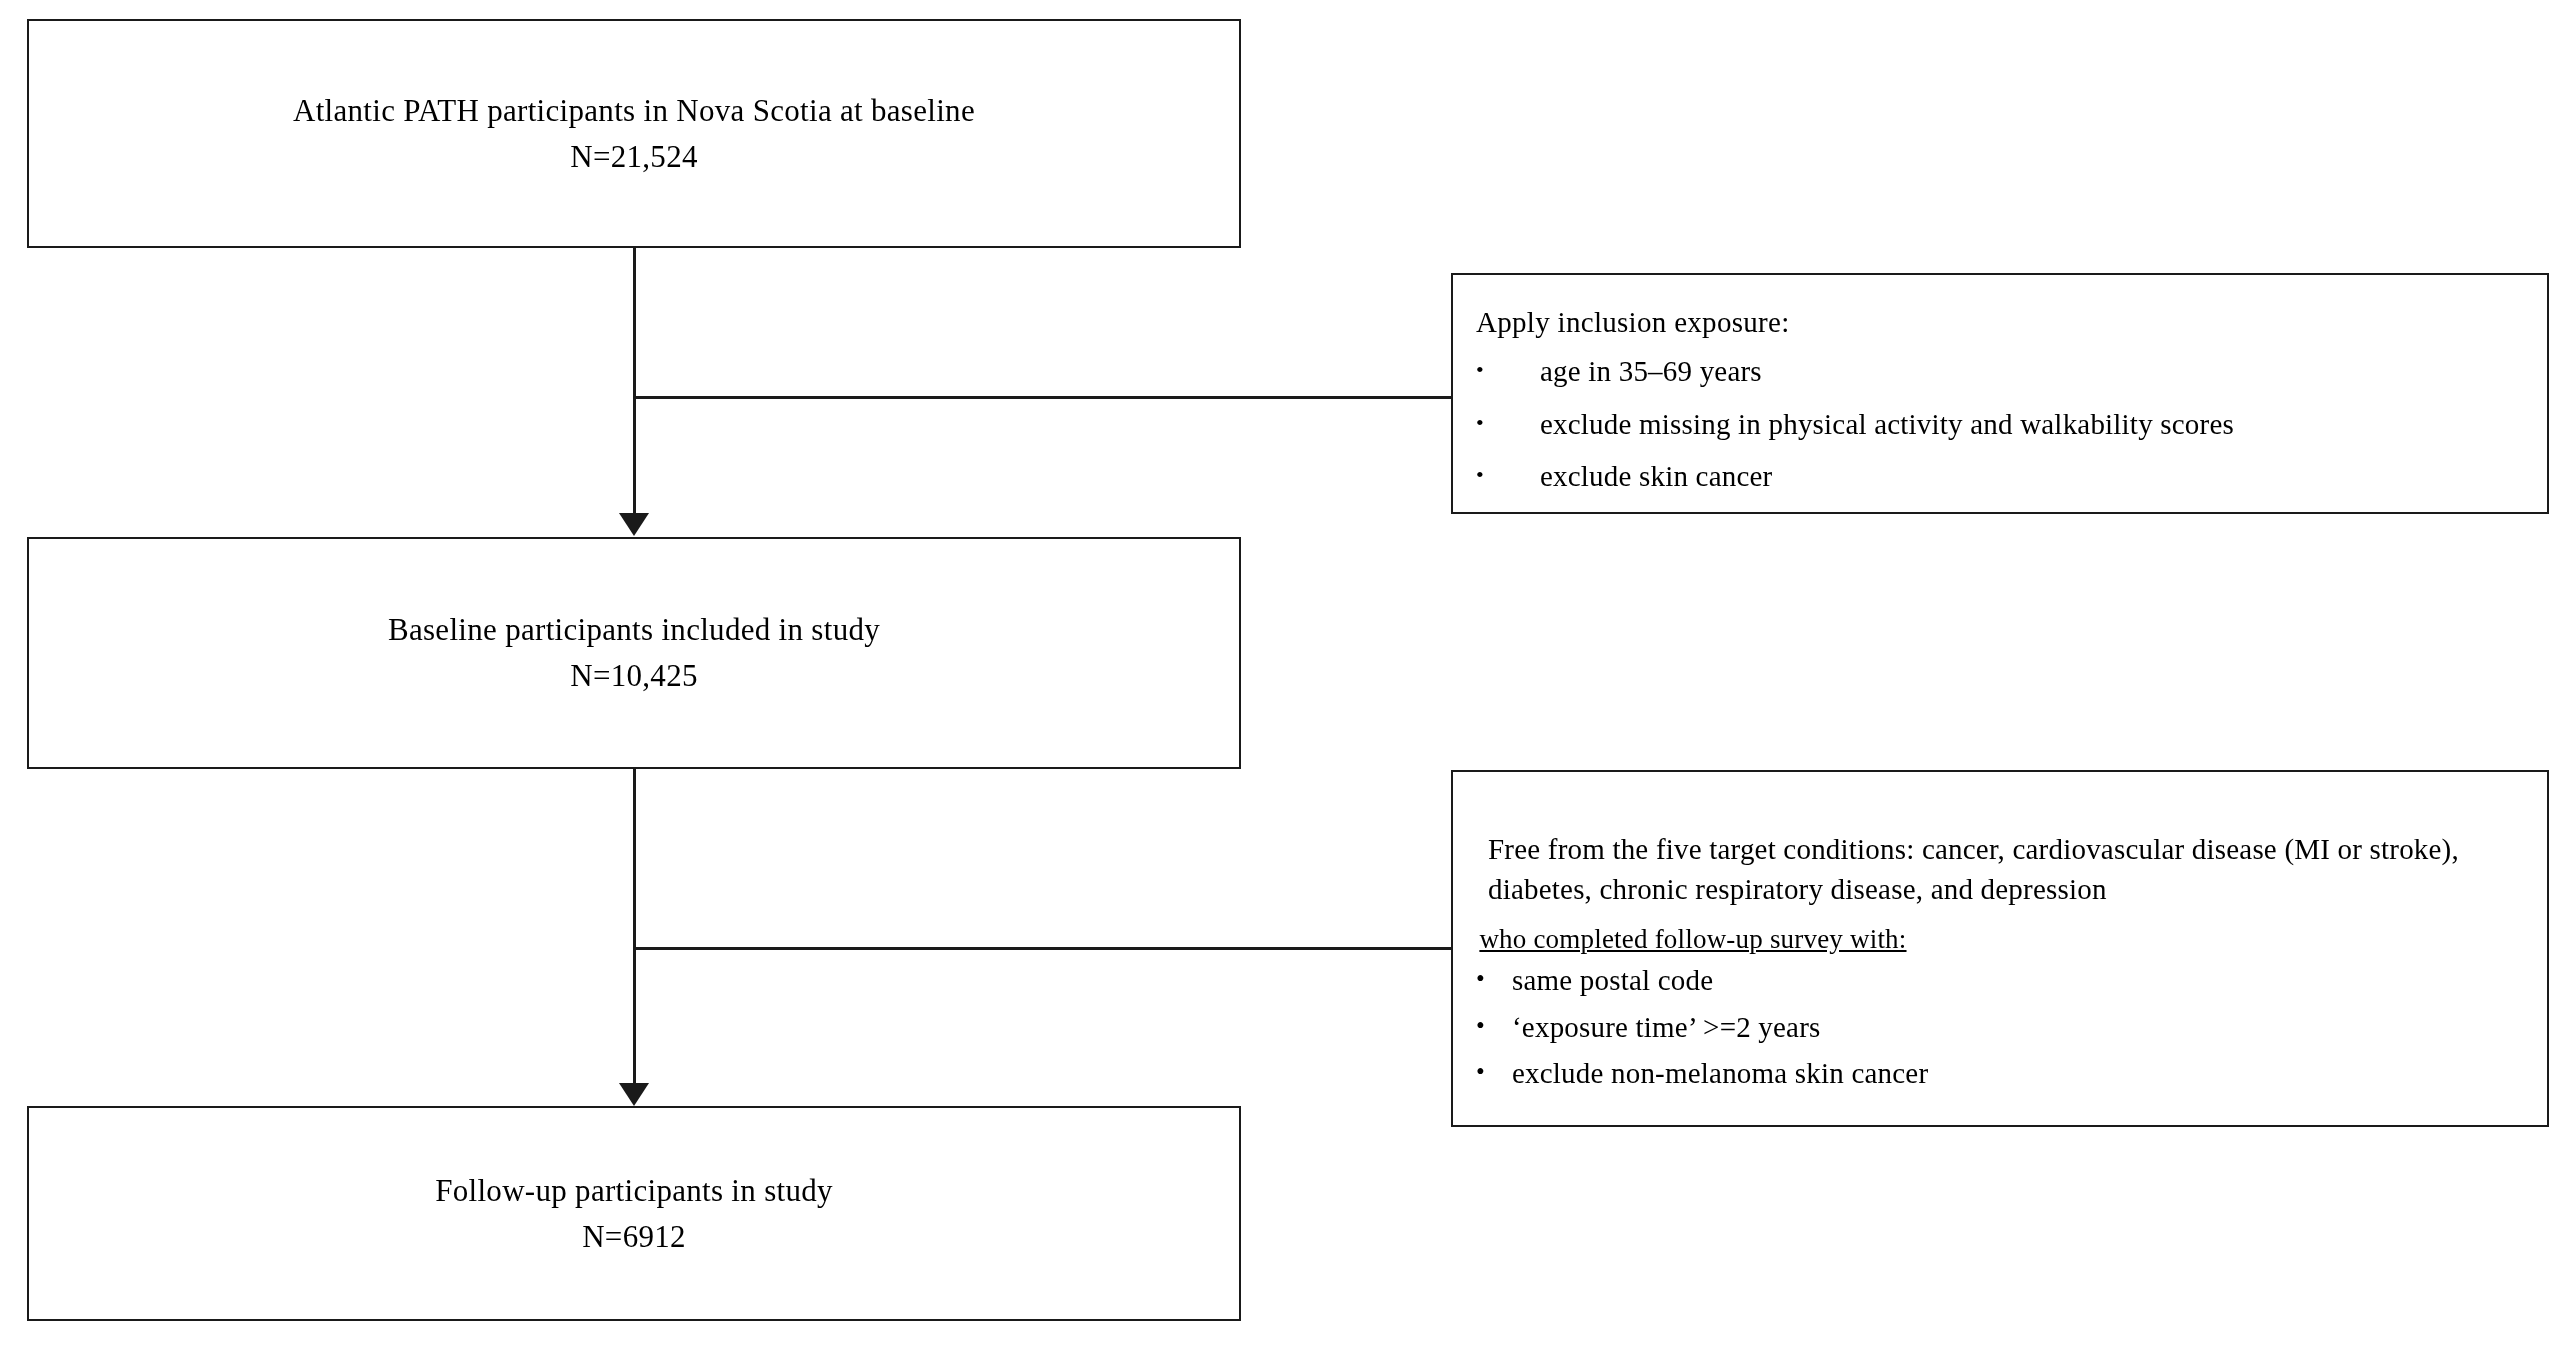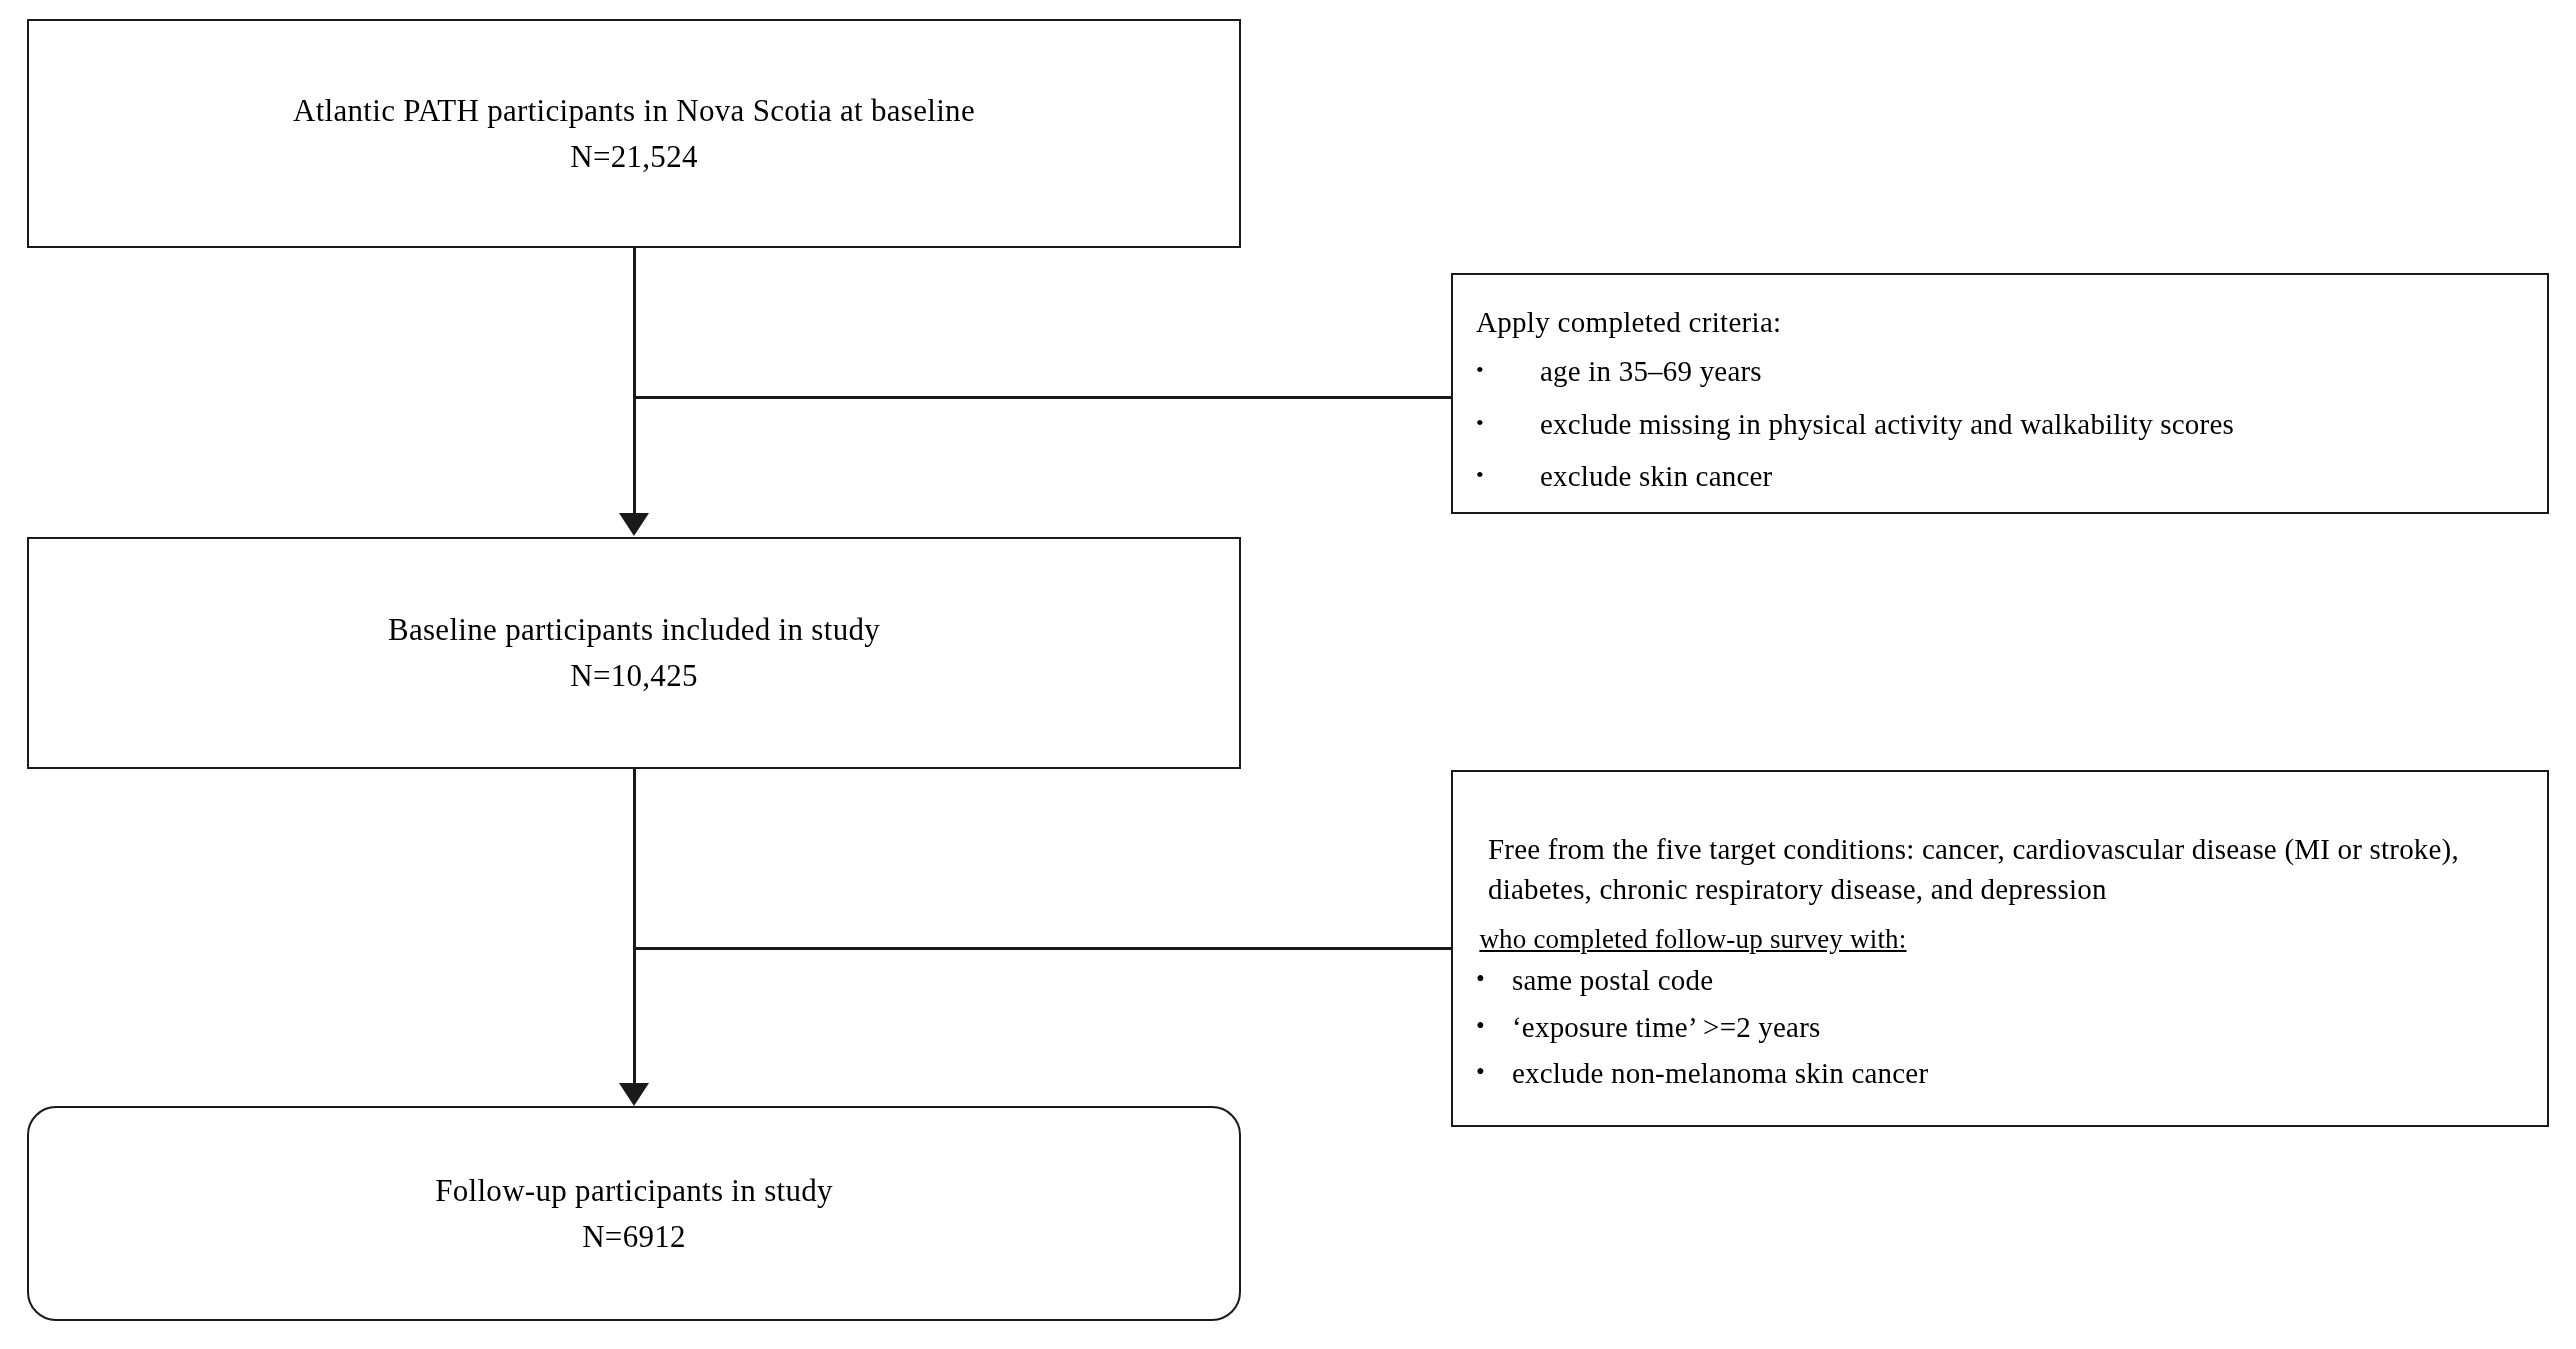--- a/index.html
+++ b/index.html
@@ -44,21 +44,21 @@
     font-size: 31px;
     line-height: 1.48;
     letter-spacing: 0.3px;
     white-space: nowrap;
     text-align: center;
   }
 
   
   #box-baseline-population { left: 27px;  top: 19.3px;   width: 1214px; height: 229px; }
   #box-baseline-included   { left: 27px;  top: 537px;  width: 1214px; height: 232px; }
-  #box-followup-included   { left: 27px;  top: 1106px; width: 1214px; height: 215px; border-radius: 29px; }
+  #box-followup-included   { left: 27px;  top: 1106px; width: 1214px; height: 215px; }
 
   #box-inclusion-criteria  { left: 1451px; top: 273px;  width: 1098px; height: 241px; }
   #box-followup-criteria   { left: 1451px; top: 770px;  width: 1098px; height: 357px; }
 
   
   .criteria-box {
     padding: 0;
   }
   .criteria-inner {
     position: absolute;
@@ -163,21 +163,21 @@
     <div class="flow-line">Atlantic  PATH participants  in  Nova Scotia  at baseline</div>
     <div class="flow-line">N=21,524</div>
   </div>
 
   <div class="connector-v" id="connector-v-1"></div>
   <div class="arrowhead" id="arrowhead-1"></div>
   <div class="connector-h" id="connector-h-1"></div>
 
   <div class="box criteria-box" id="box-inclusion-criteria">
     <div class="criteria-inner">
-      <p class="criteria-heading">Apply completed  criteria:</p>
+      <p class="criteria-heading">Apply inclusion  exposure:</p>
       <ul class="criteria-list" id="list-inclusion">
         <li>
           <span class="bullet">•</span>
           <span>age in  35–69 years</span>
         </li>
         <li>
           <span class="bullet">•</span>
           <span>exclude  missing  in physical  activity  and walkability  scores</span>
         </li>
         <li>

